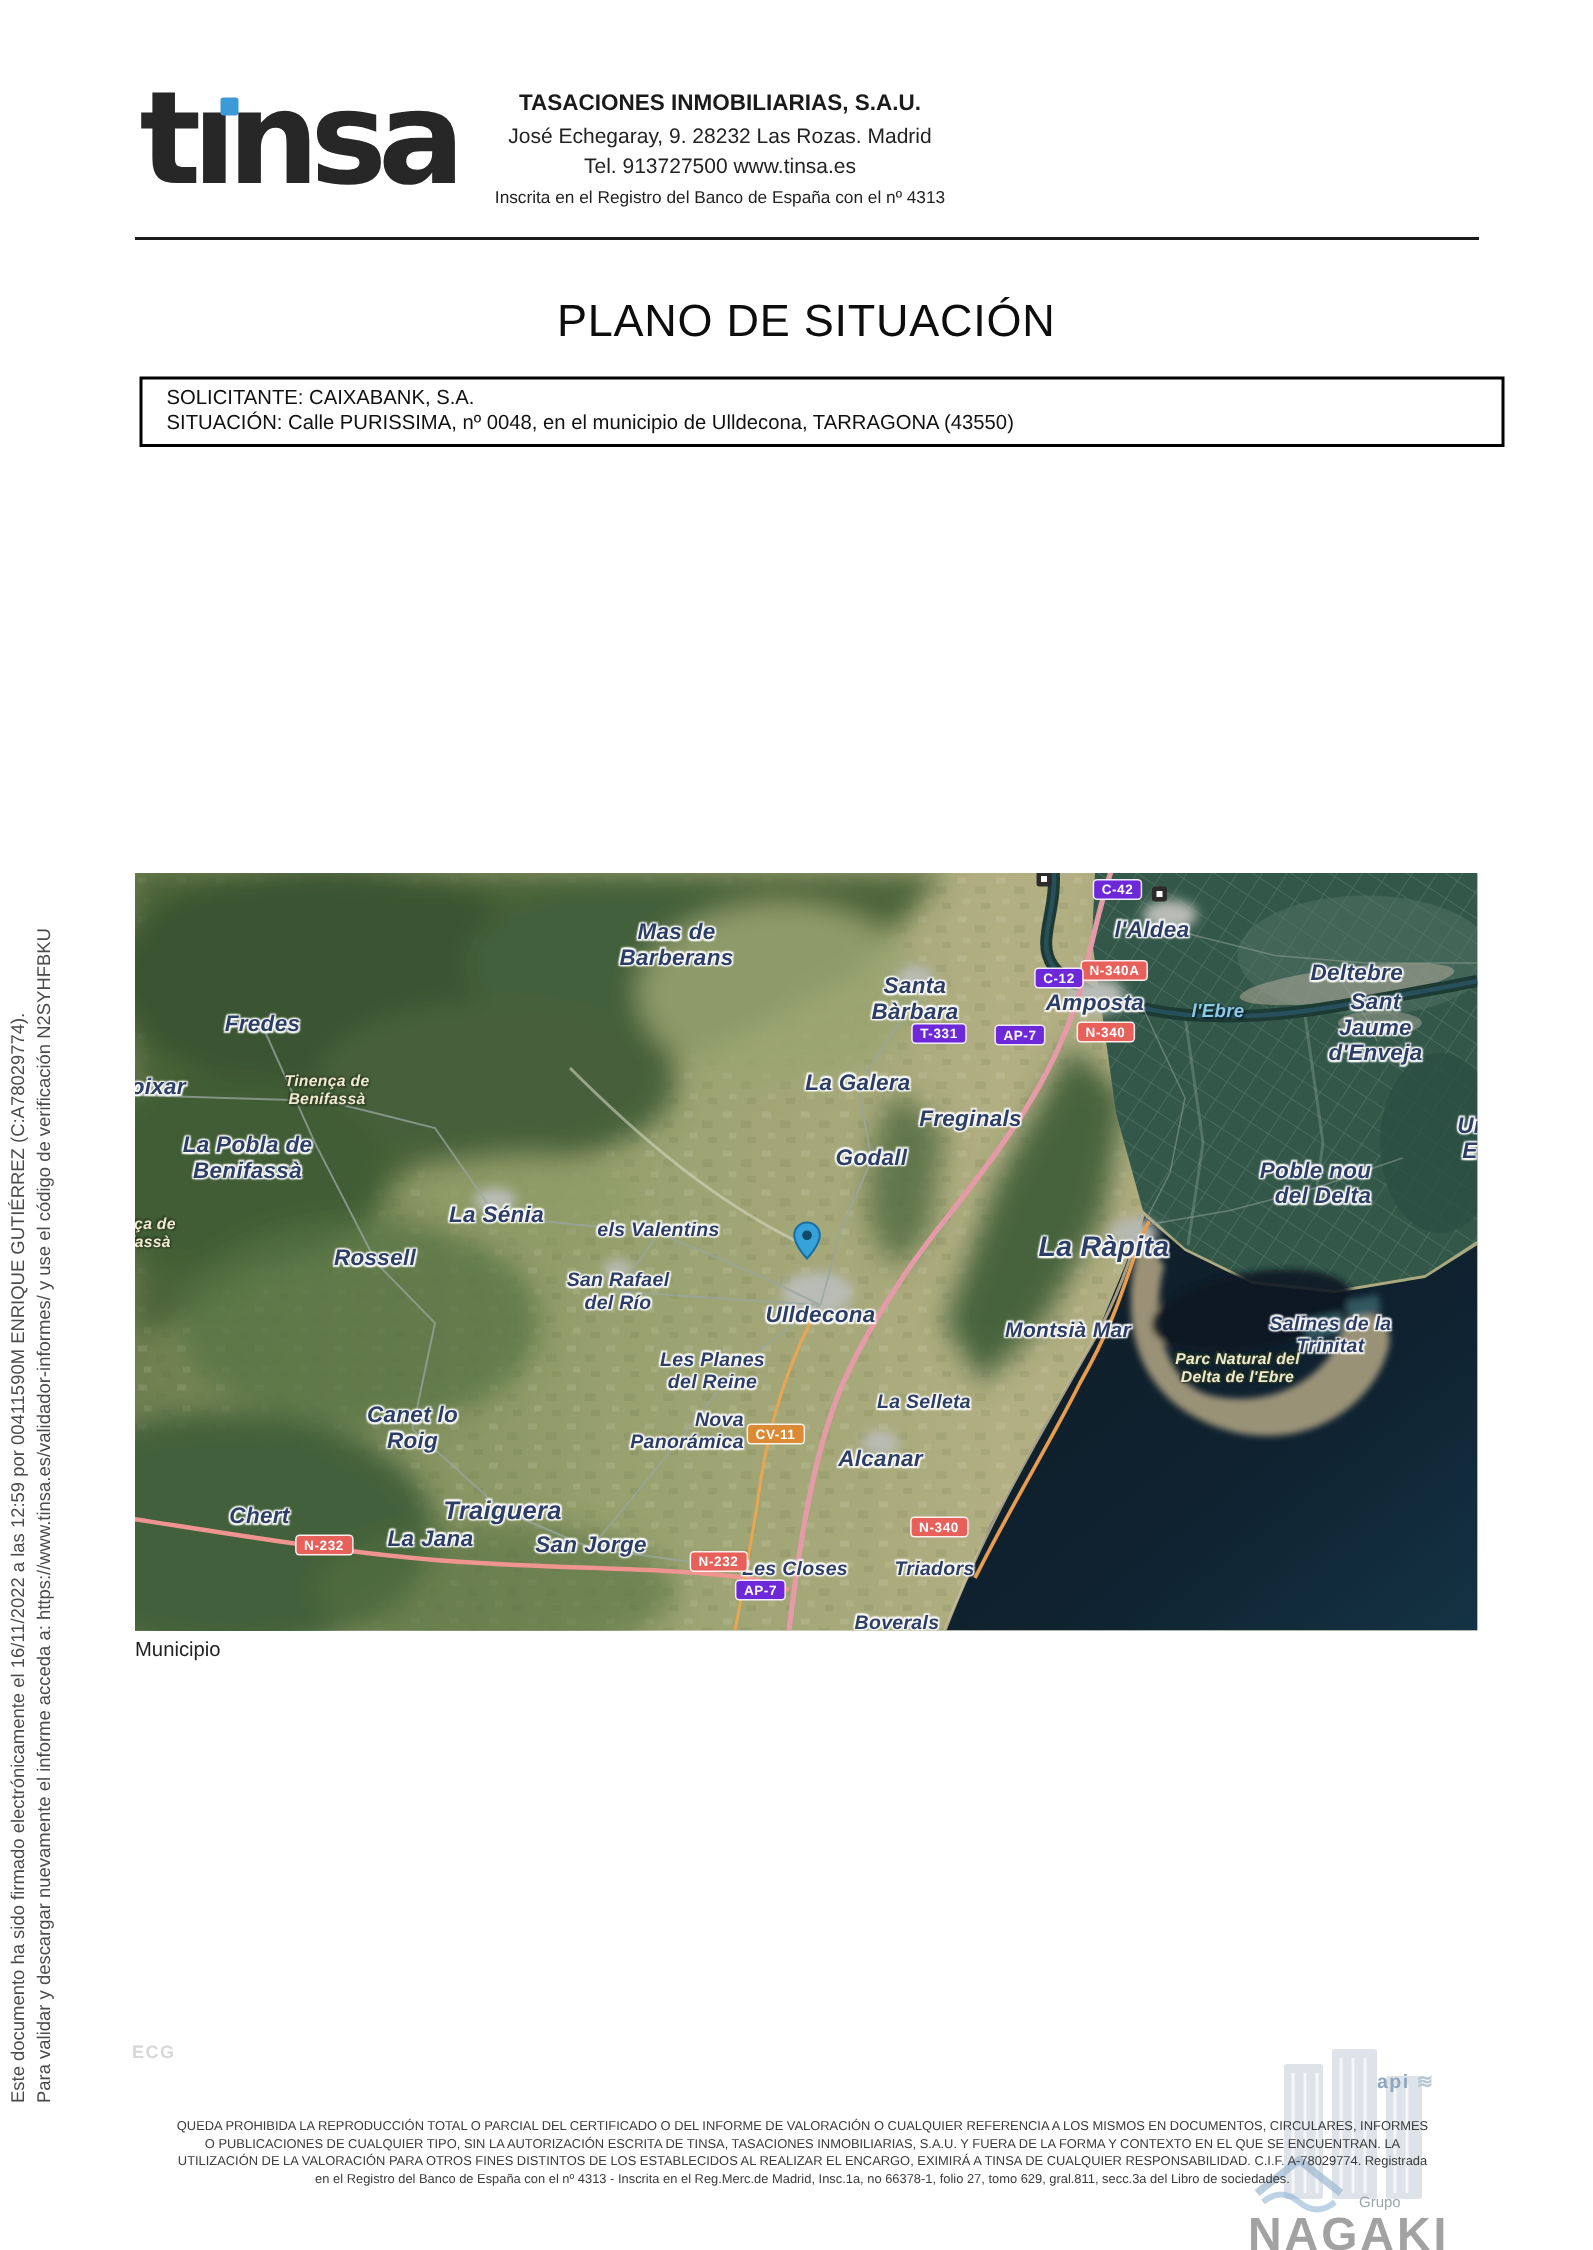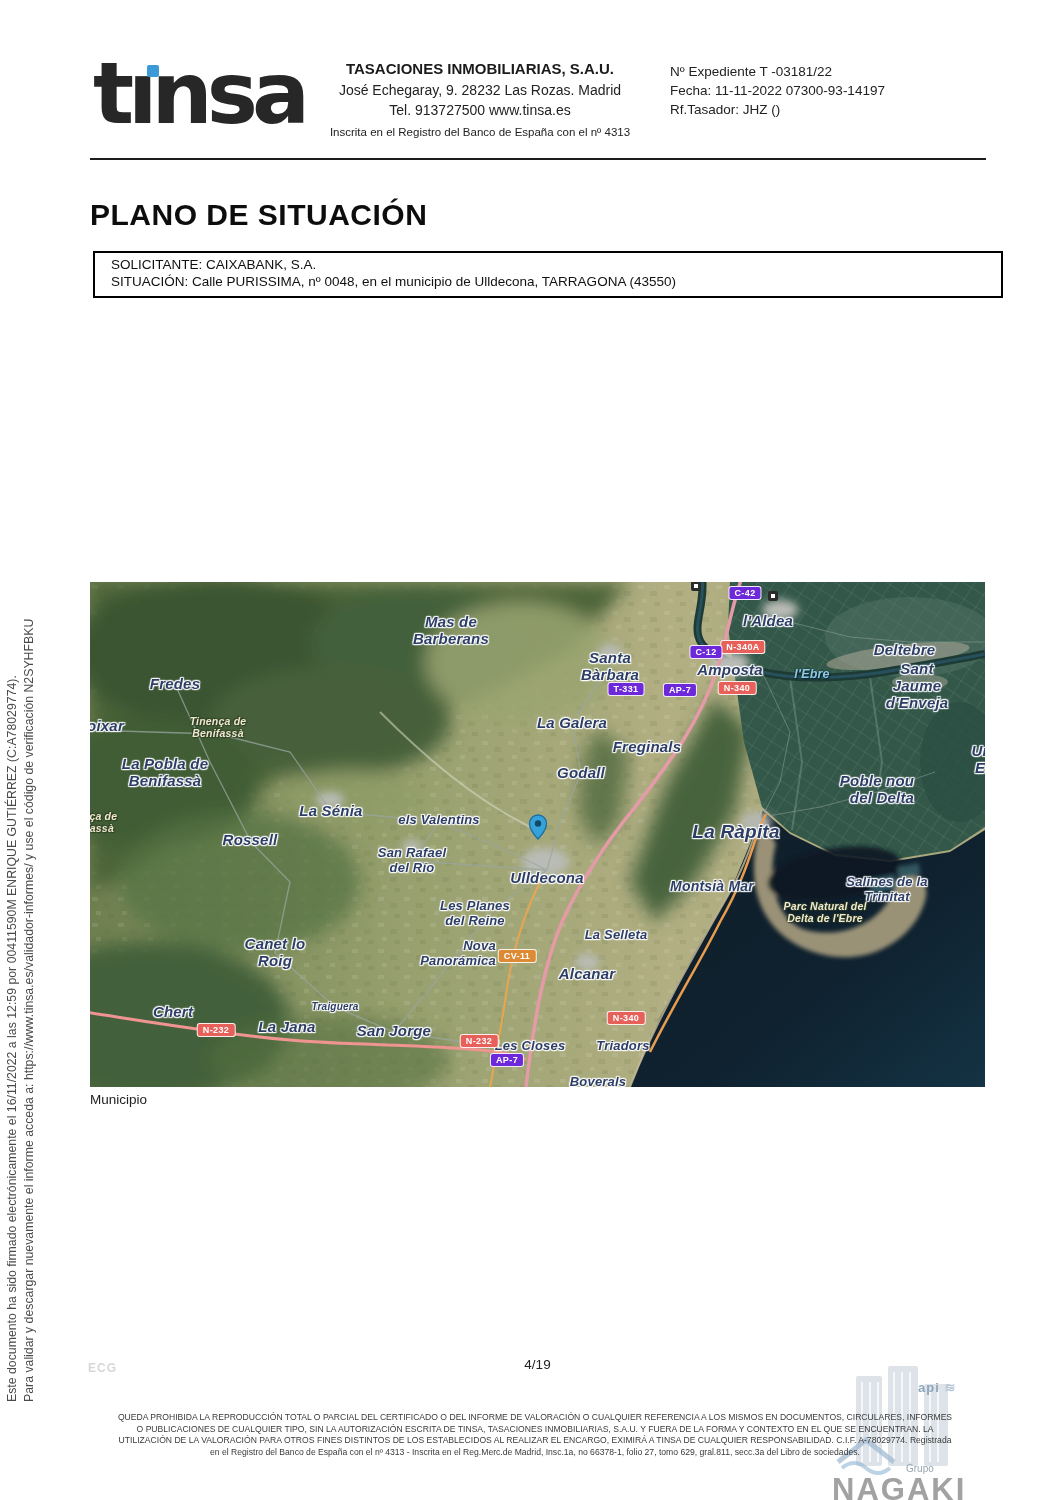--- a/index.html
+++ b/index.html
@@ -13,22 +13,22 @@
   .logo-word{font-family:"DejaVu Sans",sans-serif;font-weight:bold;font-size:86px;
              letter-spacing:-6px;color:#272727;line-height:110px;}
   .logo-dot{position:absolute;left:54px;top:27px;width:12px;height:12px;background:#3c9ad6;border-radius:2px;}
   .co{position:absolute;left:300px;top:60px;width:360px;text-align:center;}
   .co-name{font-size:15px;font-weight:bold;margin-bottom:5px;}
   .co-line{font-size:14px;margin-bottom:4px;color:#222;}
   .co-reg{font-size:11.5px;margin-top:8px;color:#222;}
   .exp{position:absolute;left:670px;top:62px;font-size:13.5px;line-height:19px;color:#222;}
   .rule{position:absolute;left:90px;top:158px;width:896px;height:2px;background:#1c1c1c;}
   
-  .title{position:absolute;left:90px;top:198px;width:895px;text-align:left;
-         font-size:30px;font-weight:bold;letter-spacing:.5px;color:#0d0d0d;}
+  .title{position:absolute;left:90px;top:198px;width:895px;text-align:center;
+         font-size:30px;font-weight:normal;letter-spacing:.5px;color:#0d0d0d;}
   .reqbox{position:absolute;left:93px;top:251px;width:890px;height:40px;border:2px solid #000;
           padding:3px 0 0 16px;font-size:13.5px;line-height:17px;color:#111;}
   
   .map{position:absolute;left:90px;top:582px;width:895px;height:505px;overflow:hidden;background:#9aa27a;}
   .map svg.base{position:absolute;left:0;top:0;}
   .map-label{position:absolute;transform:translate(-50%,-50%);color:#2d3e66;font-weight:bold;
      font-size:14px;line-height:1.12;text-align:center;white-space:pre-line;letter-spacing:.2px;
      text-shadow:0 0 2px #fff,0 0 2px #fff,1px 1px 1px rgba(255,255,255,.95),-1px -1px 1px rgba(255,255,255,.95),1px -1px 1px rgba(255,255,255,.9),-1px 1px 1px rgba(255,255,255,.9);font-style:italic;}
   .map-label.park{color:#efe9d0;font-size:10.5px;
      text-shadow:0 0 2px rgba(45,60,35,.95),1px 1px 1px rgba(45,60,35,.85),-1px -1px 1px rgba(45,60,35,.85);}
@@ -69,25 +69,20 @@
 
   <div class="logo">
     <div class="logo-word">tınsa</div>
     <div class="logo-dot"></div>
   </div>
   <div class="co">
     <div class="co-name">TASACIONES INMOBILIARIAS, S.A.U.</div>
     <div class="co-line">José Echegaray, 9. 28232 Las Rozas. Madrid</div>
     <div class="co-line">Tel. 913727500  www.tinsa.es</div>
     <div class="co-reg">Inscrita en el Registro del Banco de España con el nº 4313</div>
-  </div>
-  <div class="exp">
-    <div>Nº Expediente T -03181/22</div>
-    <div>Fecha: 11-11-2022 07300-93-14197</div>
-    <div>Rf.Tasador: JHZ ()</div>
   </div>
   <div class="rule"></div>
 
   <div class="title">PLANO DE SITUACIÓN</div>
   <div class="reqbox">
     <div>SOLICITANTE: CAIXABANK, S.A.</div>
     <div>SITUACIÓN: Calle PURISSIMA, nº 0048, en el municipio de Ulldecona, TARRAGONA (43550)</div>
   </div>
 
   <div class="map">
@@ -239,21 +234,21 @@
         <div class="map-label park" style="left: 735px; top: 331px;">Parc Natural del
 Delta de l'Ebre</div>
         <div class="map-label" style="left: 385px; top: 332px; font-size: 13px;">Les Planes
 del Reine</div>
         <div class="map-label" style="left: 526px; top: 353px; font-size: 13px;">La Selleta</div>
         <div class="map-label" style="left: 185px; top: 371px; font-size: 15px;">Canet lo
 Roig</div>
         <div class="map-label" style="left: 368px; top: 372px; font-size: 13px; text-align: right;">Nova
 Panorámica</div>
         <div class="map-label" style="left: 497px; top: 392px; font-size: 15px;">Alcanar</div>
-        <div class="map-label" style="left: 245px; top: 425px; font-size: 10px;">Traiguera</div>
+        <div class="map-label" style="left: 245px; top: 425px; font-size: 17px;">Traiguera</div>
         <div class="map-label" style="left: 71px; top: 430px; font-size: 15px; padding-left: 24px;">Chert</div>
         <div class="map-label" style="left: 197px; top: 445px; font-size: 15px;">La Jana</div>
         <div class="map-label" style="left: 304px; top: 449px; font-size: 15px;">San Jorge</div>
         <div class="map-label" style="left: 440px; top: 464px; font-size: 13px;">Les Closes</div>
         <div class="map-label" style="left: 533px; top: 464px; font-size: 13px;">Triadors</div>
         <div class="map-label" style="left: 508px; top: 500px; font-size: 13px;">Boverals</div>
         <div class="badge blue" style="left: 655px; top: 11px;">C-42</div>
         <div class="badge red" style="left: 653px; top: 65px;">N-340A</div>
         <div class="badge blue" style="left: 616px; top: 70px;">C-12</div>
         <div class="badge blue" style="left: 536px; top: 107px;">T-331</div>
@@ -282,21 +277,20 @@
       </g>
       <path d="M2,96 L30,74 L58,96" fill="none" stroke="#9db8d0" stroke-width="5" opacity="0.7"></path>
       <path d="M6,102 q12,-10 24,0 q12,10 24,0" fill="none" stroke="#8fb4d4" stroke-width="4" opacity="0.6"></path>
     </svg>
     <div class="wm-api"><span>api</span> <i>≋</i></div>
     <div class="wm-grupo">Grupo</div>
     <div class="wm-name">NAGAKI</div>
   </div>
 
   <div class="stamp">ECG</div>
-  <div class="pageno">4/19</div>
   <div class="legal">
       <div>QUEDA PROHIBIDA LA REPRODUCCIÓN TOTAL O PARCIAL DEL CERTIFICADO O DEL INFORME DE VALORACIÓN O CUALQUIER REFERENCIA A LOS MISMOS EN DOCUMENTOS, CIRCULARES, INFORMES</div>
       <div>O PUBLICACIONES DE CUALQUIER TIPO, SIN LA AUTORIZACIÓN ESCRITA DE TINSA, TASACIONES INMOBILIARIAS, S.A.U. Y FUERA DE LA FORMA Y CONTEXTO EN EL QUE SE ENCUENTRAN. LA</div>
       <div>UTILIZACIÓN DE LA VALORACIÓN PARA OTROS FINES DISTINTOS DE LOS ESTABLECIDOS AL REALIZAR EL ENCARGO, EXIMIRÁ A TINSA DE CUALQUIER RESPONSABILIDAD. C.I.F. A-78029774. Registrada</div>
       <div>en el Registro del Banco de España con el nº 4313 - Inscrita en el Reg.Merc.de Madrid, Insc.1a, no 66378-1, folio 27, tomo 629, gral.811, secc.3a del Libro de sociedades.</div>
     </div>
 
 </div>
 
 </body></html>

